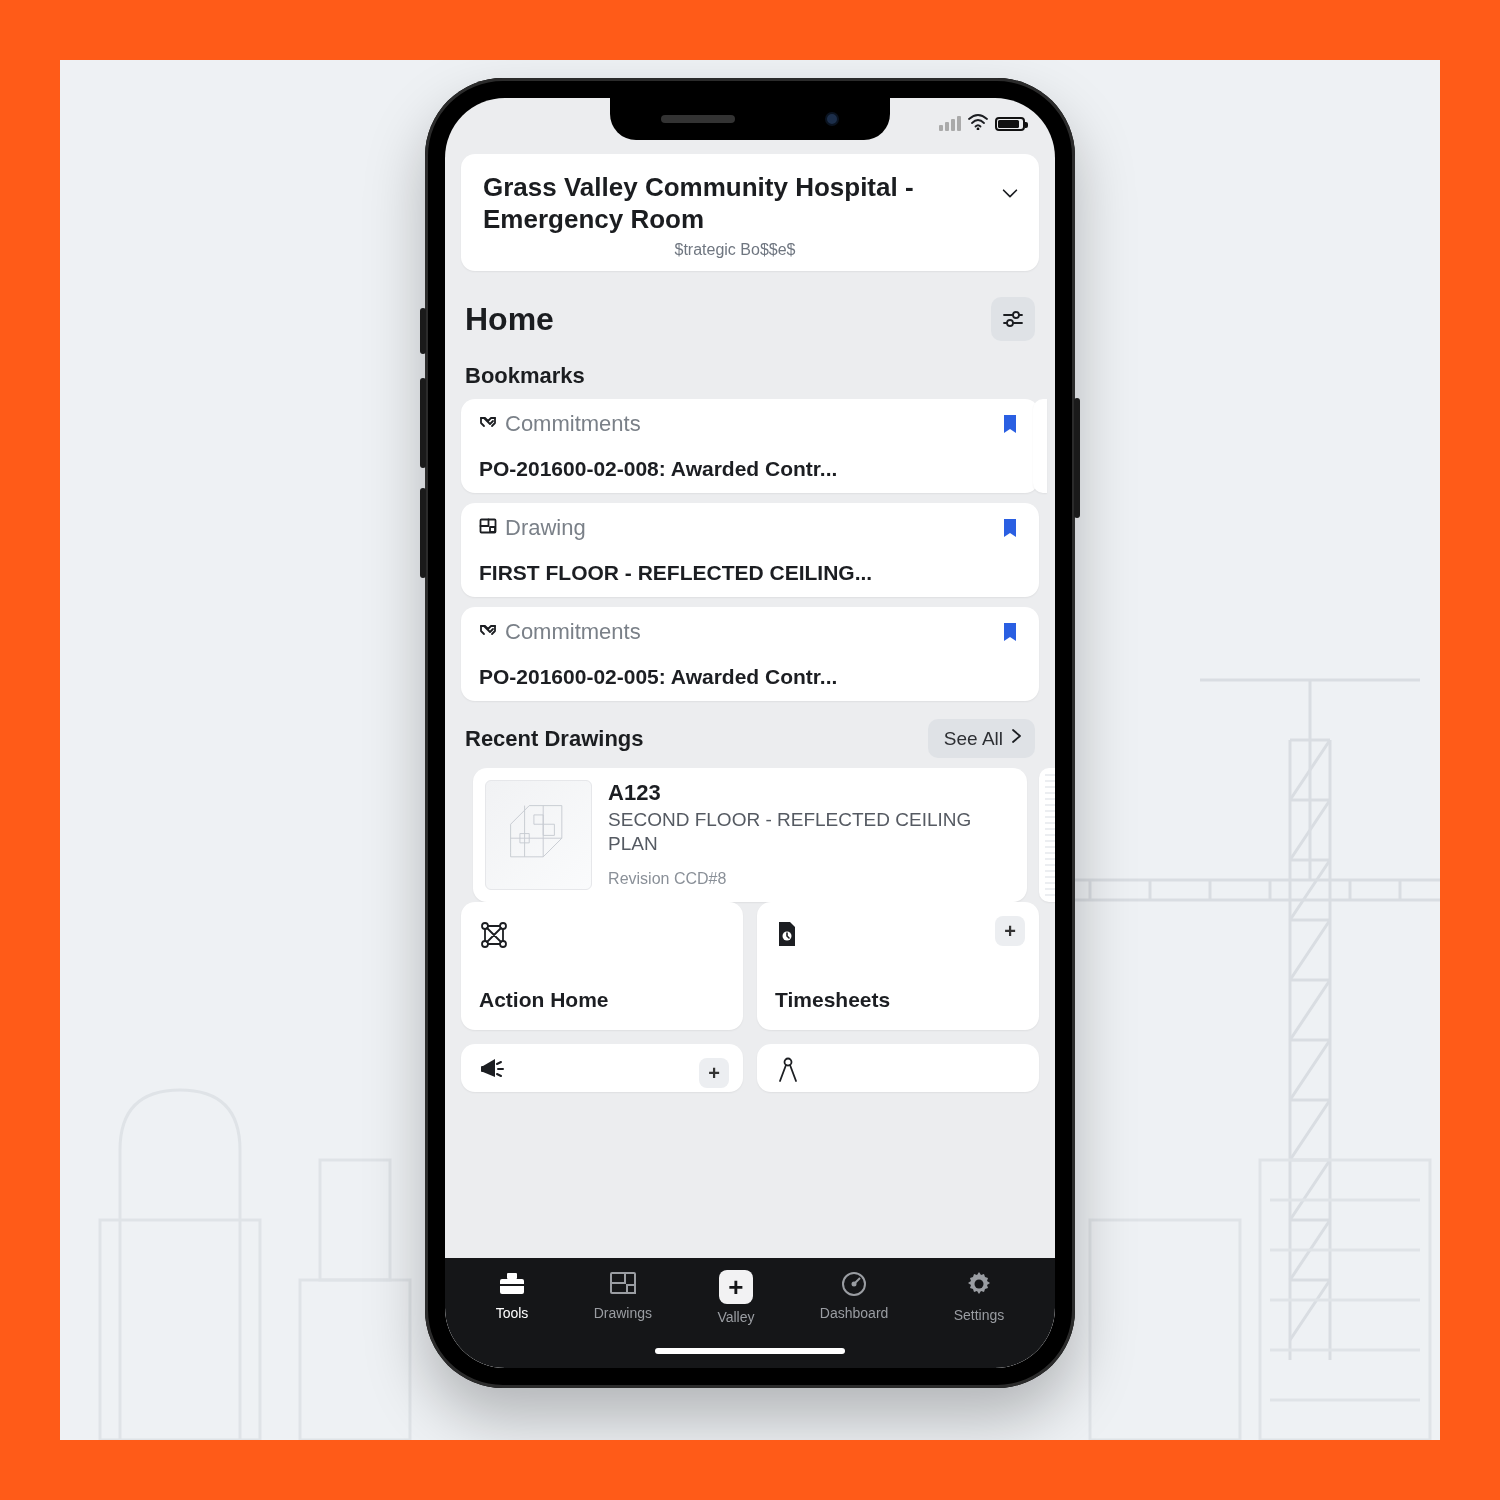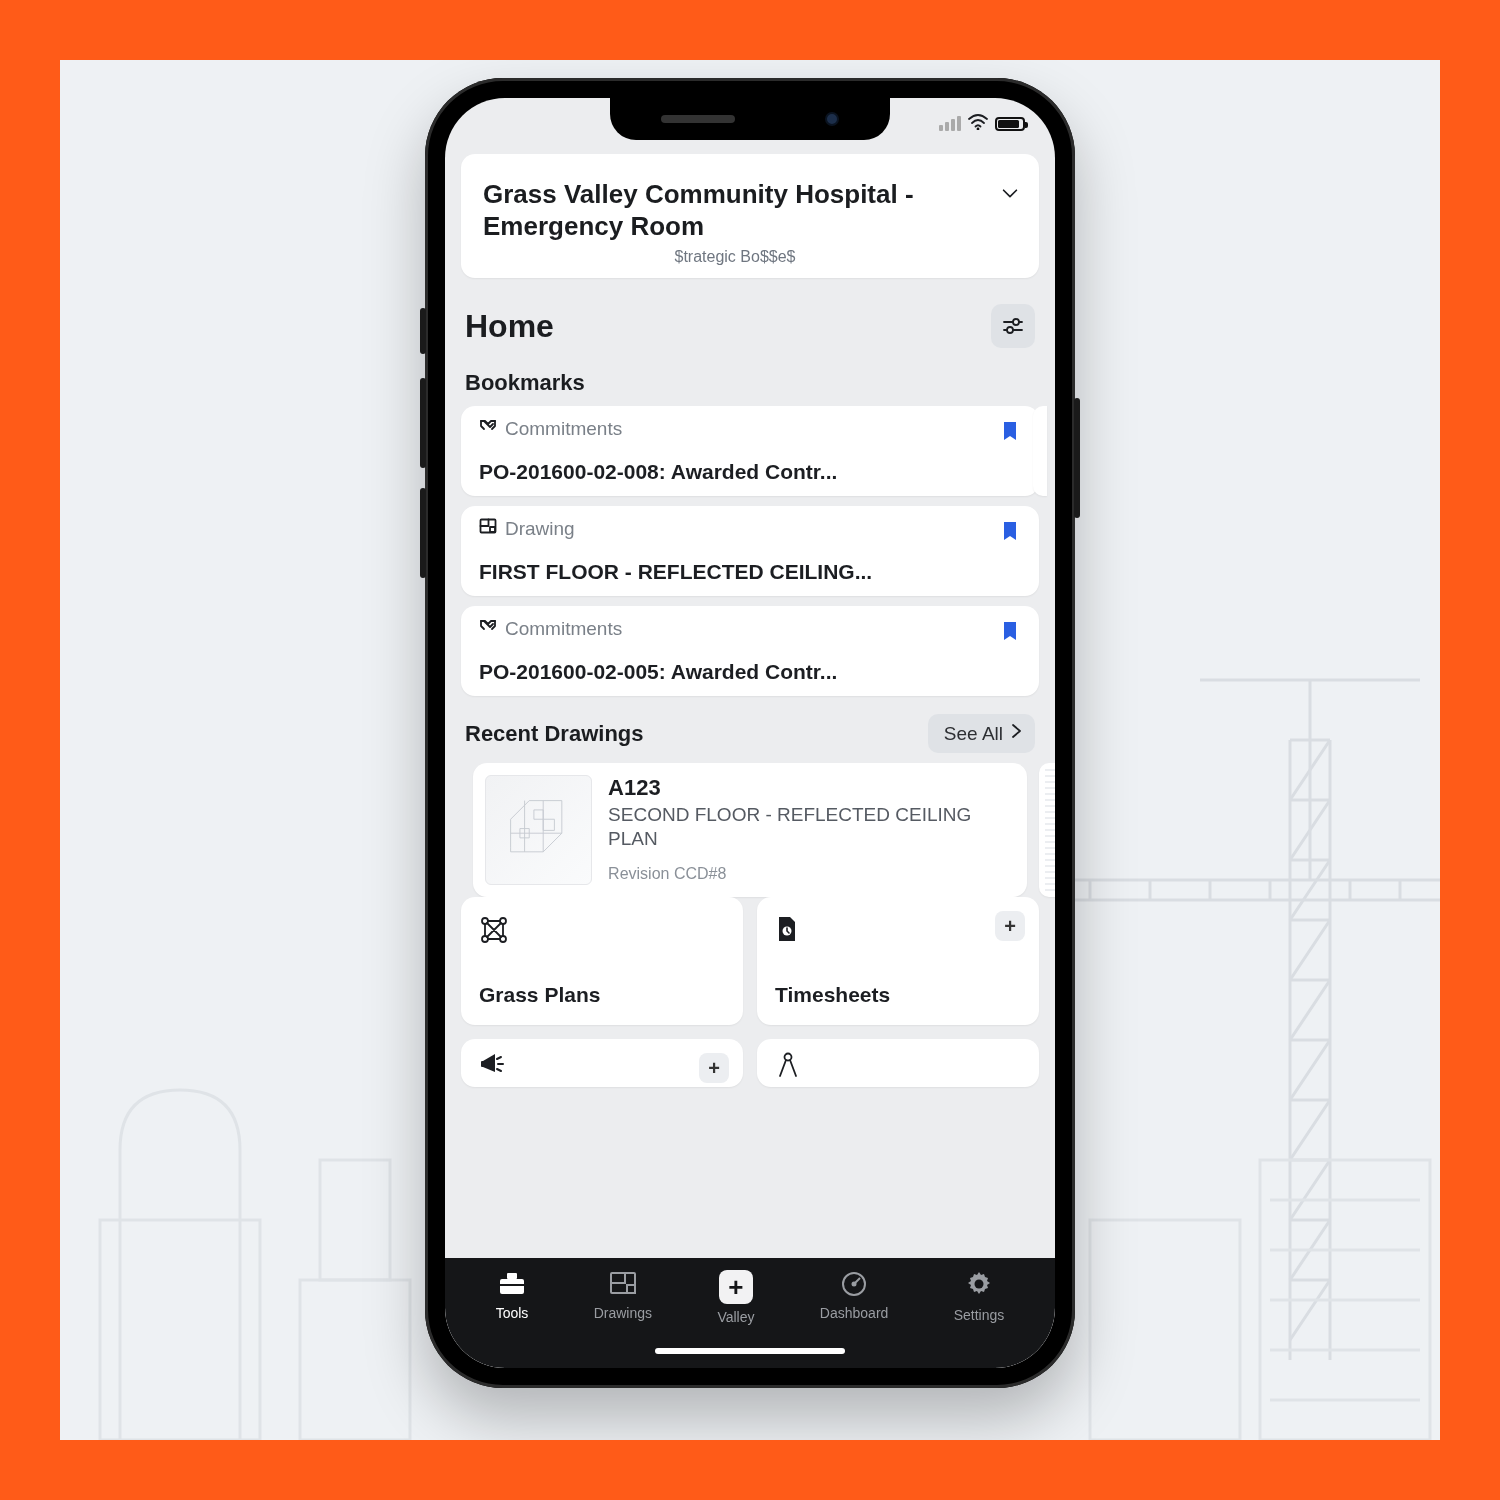--- a/index.html
+++ b/index.html
@@ -63,21 +63,21 @@
   .wifi { font-size:19px; color:#111; line-height:1;}
   .batt { width:30px; height:14px; border:2px solid #111; border-radius:4px; position:relative; }
   .batt::after{content:""; position:absolute; right:-5px; top:3px; width:3px; height:6px; background:#111; border-radius:0 2px 2px 0;}
   .batt i{display:block; position:absolute; left:1px; top:1px; bottom:1px; width:80%; background:#111; border-radius:1.5px;}
 
   .content { flex:1; overflow:hidden; padding:0 0 0 0; }
   
   .project-card {
     margin:56px 16px 0 16px;
     background:#fff; border-radius:14px;
-    padding:25px 52px 12px 22px;
+    padding:18px 52px 12px 22px;
     position:relative;
     box-shadow:0 1px 2px rgba(0,0,0,.06);
   }
   .project-title { font-size:26px; font-weight:700; color:#1b1d20; line-height:1.22; }
   .project-sub { font-size:16px; color:#6f7680; text-align:center; margin-top:6px; }
   .proj-chevron { position:absolute; right:18px; top:28px; font-size:22px; color:#26282c; }
 
   .home-row {
     display:flex; align-items:center; justify-content:space-between;
     padding:26px 20px 10px 20px;
@@ -86,21 +86,21 @@
   .filter-btn { width:44px; height:44px; border-radius:10px; background:#dfe2e6; display:flex; align-items:center; justify-content:center; }
 
   .section-h { font-size:22px; font-weight:700; color:#1b1d20; padding:12px 20px 10px 20px; }
 
   
   .bookmarks { padding:0 16px; display:flex; flex-direction:column; gap:10px; }
   .bm-card {
     background:#fff; border-radius:14px; padding:12px 50px 12px 18px;
     position:relative; box-shadow:0 1px 2px rgba(0,0,0,.06);
   }
-  .bm-cat { display:flex; align-items:flex-start; gap:8px; color:#7a8088; font-size:19px; font-weight:500; }
+  .bm-cat { display:flex; align-items:center; gap:8px; color:#7a8088; font-size:22px; font-weight:500; }
   .bm-cat .ic { font-size:16px; color:#44484e; }
   .bm-title { font-size:21px; font-weight:700; color:#1c1e22; margin-top:20px;
     white-space:nowrap; overflow:hidden; text-overflow:ellipsis; }
   .bm-mark { position:absolute; right:20px; top:14px; color:#2a5fe2; font-size:22px; }
   .bm-peek { position:absolute; right:-8px; top:0; bottom:0; width:14px; background:#fff; border-radius:10px 0 0 10px; box-shadow:0 1px 2px rgba(0,0,0,.06);}
   .bm-wrap { position:relative; }
 
   
   .rd-row { display:flex; align-items:center; justify-content:space-between; padding:18px 20px 10px 20px;}
   .rd-title { font-size:22px; font-weight:700; color:#1b1d20; }
@@ -344,21 +344,21 @@
               <svg width="30" height="30" viewBox="0 0 30 30">
                   <g class="stroke-ic" stroke-width="2">
                     <circle cx="6" cy="6" r="3"></circle>
                     <circle cx="24" cy="6" r="3"></circle>
                     <circle cx="6" cy="24" r="3"></circle>
                     <circle cx="24" cy="24" r="3"></circle>
                     <path d="M9 6h12M6 9v12M24 9v12M9 24h12M8 8l14 14M22 8L8 22"></path>
                   </g>
                 </svg>
             </span>
-            <span class="tl">Grass Plans</span>
+            <span class="tl">Action Home</span>
           </div>
           <div class="tool-card">
             <span class="plus">+</span>
             <span class="tic">
               <svg width="24" height="28" viewBox="0 0 24 28">
                   <path d="M4 2h11l5 5v19H4z" fill="#1c1e22"></path>
                   <circle cx="12" cy="16" r="4.5" fill="#fff"></circle>
                   <path d="M12 13v3l2 2" stroke="#1c1e22" stroke-width="1.6" fill="none" stroke-linecap="round"></path>
                 </svg>
             </span>

